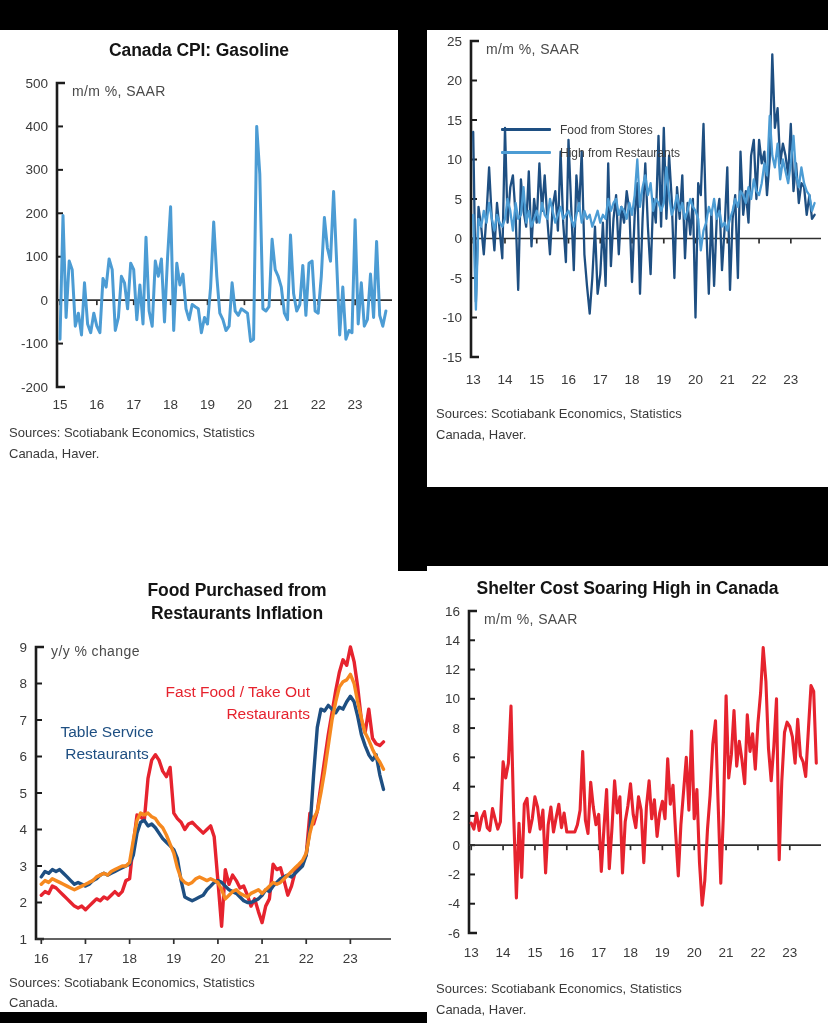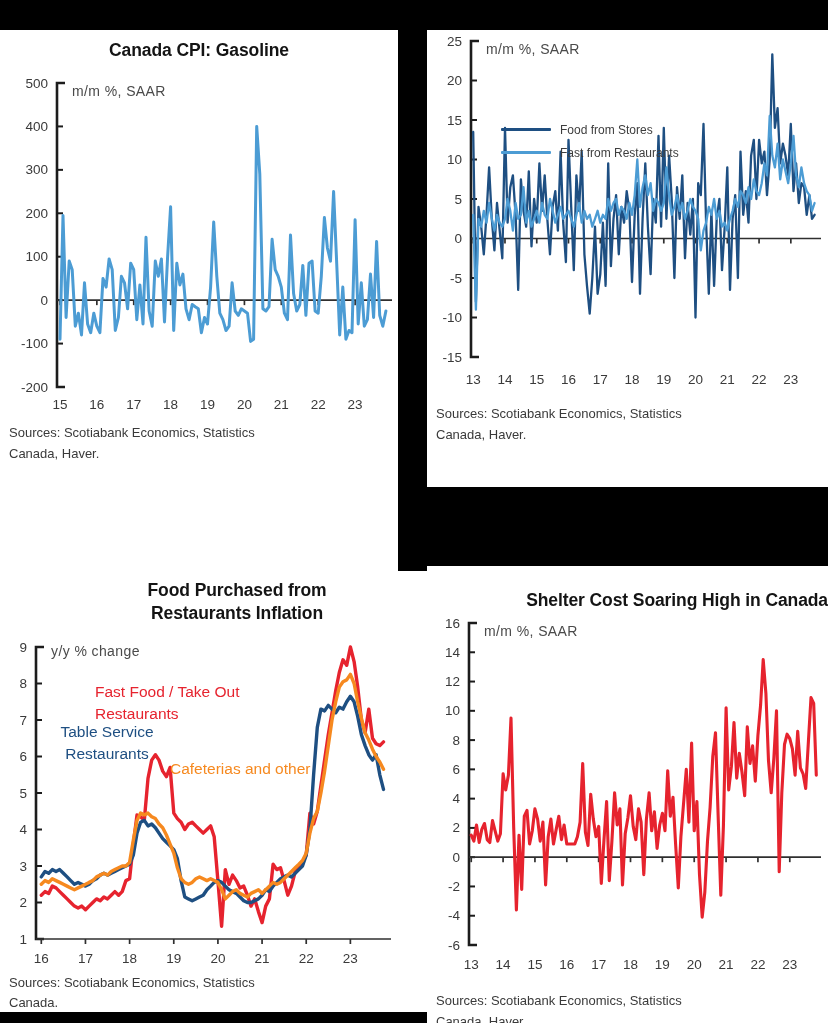--- a/index.html
+++ b/index.html
@@ -6,30 +6,30 @@
   .stage{position:relative;width:828px;height:1023px;background:#000;overflow:hidden;
          font-family:"Liberation Sans",sans-serif;}
   .panel{position:absolute;background:#ffffff;}
   .panel-tl{left:0;   top:30px;  width:398px;height:579px;}
   .panel-tr{left:427px;top:30px; width:401px;height:457px;}
   .panel-bl{left:0;   top:571px; width:474px;height:441px;}
   .panel-br{left:427px;top:566px;width:401px;height:457px;}
   .chart-title{margin:0;padding-top:10px;font-size:17.5px;font-weight:bold;text-align:center;
                color:#141414;letter-spacing:-0.1px;}
   .panel-bl .chart-title{white-space:pre-line;line-height:1.3;padding-top:8px;}
-  .panel-br .chart-title{padding-top:24px;text-align:right;}
+  .panel-br .chart-title{padding-top:12px;}
   svg{display:block;margin-top:4px;}
   .panel-bl svg{margin-top:8px;}
   .sources{font-size:13px;color:#3a3a3a;padding-left:9px;line-height:1.6;
            white-space:pre-line;margin-top:2px;}
   .legend{position:absolute;left:74px;top:88px;}
   .legend-row{display:flex;align-items:center;height:23px;font-size:12px;color:#3d3d3d;}
   .swatch{display:inline-block;width:50px;height:3px;margin-right:9px;border-radius:1px;}
   .ann{position:absolute;font-size:15.5px;line-height:1.42;white-space:pre-line;}
-  .ann-fastfood{left:95px;top:110px;width:215px;text-align:left;}
+  .ann-fastfood{left:95px;top:110px;width:215px;text-align:right;}
   .ann-table{left:32px;top:150px;width:150px;text-align:center;}
   .ann-cafe{left:170px;top:187px;width:226px;}
 </style>
 </head>
 <body>
 
 <div class="stage">
 
   <section class="panel panel-tl">
     <h2 class="chart-title">Canada CPI: Gasoline</h2>
@@ -121,21 +121,21 @@
         <polyline points="46.2,97.9 48.9,267.7 51.5,172.9 54.2,192.7 56.8,220.3 59.5,180.8 62.1,133.4 64.8,184.8 67.4,216.4 70.0,169.0 72.7,196.6 75.3,224.3 78.0,93.9 80.6,188.7 83.3,153.2 85.9,141.3 88.6,180.8 91.2,255.9 93.9,145.3 96.5,176.8 99.2,192.7 101.8,137.3 104.5,212.4 107.1,165.0 109.7,188.7 112.4,129.4 115.0,176.8 117.7,141.3 120.3,184.8 123.0,220.3 125.6,172.9 128.3,157.1 130.9,196.6 133.6,117.6 136.2,188.7 138.9,228.2 141.5,105.8 144.2,172.9 146.8,236.1 149.4,141.3 152.1,176.8 154.7,117.6 157.4,220.3 160.0,251.9 162.7,279.6 165.3,244.0 168.0,192.7 170.6,259.8 173.3,240.1 175.9,188.7 178.6,251.9 181.2,129.4 183.9,232.2 186.5,184.8 189.1,161.1 191.8,220.3 194.4,172.9 197.1,188.7 199.7,157.1 202.4,176.8 205.0,248.0 207.7,180.8 210.3,149.2 213.0,259.8 215.6,184.8 218.3,129.4 220.9,192.7 223.6,240.1 226.2,165.0 228.8,188.7 231.5,101.8 234.1,192.7 236.8,93.9 239.4,184.8 242.1,121.6 244.7,165.0 247.4,244.0 250.0,153.2 252.7,184.8 255.3,141.3 258.0,224.3 260.6,169.0 263.3,200.6 265.9,165.0 268.5,283.5 271.2,149.2 273.8,161.1 276.5,90.0 279.1,188.7 281.8,259.8 284.4,176.8 287.1,251.9 289.7,184.8 292.4,165.0 295.0,236.1 297.7,192.7 300.3,133.4 303.0,255.9 305.6,184.8 308.2,161.1 310.9,244.0 313.5,117.6 316.2,180.8 318.8,157.1 321.5,188.7 324.1,121.6 326.8,105.8 329.4,165.0 332.1,105.8 334.7,129.4 337.4,117.6 340.0,161.1 342.7,125.5 345.3,20.4 347.9,93.9 350.6,74.2 353.2,129.4 355.9,109.7 358.5,121.6 361.2,141.3 363.8,90.0 366.5,157.1 369.1,129.4 371.8,169.0 374.4,149.2 377.1,153.2 379.7,180.8 382.4,161.1 385.0,184.8 387.6,180.8" fill="none" stroke="#1E4F82" stroke-width="2.3" stroke-linejoin="round" stroke-linecap="round"></polyline>
         <polyline points="46.2,180.8 48.9,275.6 51.5,184.8 54.2,192.7 56.8,176.8 59.5,188.7 62.1,169.0 64.8,184.8 67.4,196.6 70.0,180.8 72.7,188.7 75.3,192.7 78.0,184.8 80.6,165.0 83.3,176.8 85.9,196.6 88.6,169.0 91.2,184.8 93.9,180.8 96.5,153.2 99.2,188.7 101.8,176.8 104.5,192.7 107.1,184.8 109.7,176.8 112.4,188.7 115.0,169.0 117.7,180.8 120.3,184.8 123.0,165.0 125.6,176.8 128.3,188.7 130.9,180.8 133.6,172.9 136.2,184.8 138.9,180.8 141.5,176.8 144.2,184.8 146.8,192.7 149.4,180.8 152.1,169.0 154.7,188.7 157.4,176.8 160.0,184.8 162.7,180.8 165.3,192.7 168.0,184.8 170.6,176.8 173.3,188.7 175.9,180.8 178.6,184.8 181.2,165.0 183.9,176.8 186.5,169.0 189.1,165.0 191.8,180.8 194.4,172.9 197.1,176.8 199.7,184.8 202.4,169.0 205.0,180.8 207.7,161.1 210.3,125.5 213.0,172.9 215.6,153.2 218.3,141.3 220.9,161.1 223.6,149.2 226.2,176.8 228.8,165.0 231.5,169.0 234.1,176.8 236.8,169.0 239.4,133.4 242.1,161.1 244.7,180.8 247.4,172.9 250.0,161.1 252.7,176.8 255.3,169.0 258.0,184.8 260.6,176.8 263.3,165.0 265.9,172.9 268.5,176.8 271.2,184.8 273.8,216.4 276.5,196.6 279.1,188.7 281.8,172.9 284.4,180.8 287.1,165.0 289.7,184.8 292.4,176.8 295.0,192.7 297.7,188.7 300.3,196.6 303.0,184.8 305.6,176.8 308.2,165.0 310.9,172.9 313.5,157.1 316.2,161.1 318.8,169.0 321.5,153.2 324.1,165.0 326.8,145.3 329.4,157.1 332.1,161.1 334.7,149.2 337.4,129.4 340.0,141.3 342.7,82.0 345.3,121.6 347.9,133.4 350.6,109.7 353.2,145.3 355.9,125.5 358.5,137.3 361.2,149.2 363.8,129.4 366.5,101.8 369.1,141.3 371.8,153.2 374.4,133.4 377.1,149.2 379.7,157.1 382.4,161.1 385.0,176.8 387.6,169.0" fill="none" stroke="#4C9CD4" stroke-width="2.3" stroke-linejoin="round" stroke-linecap="round"></polyline>
       </svg>
     <div class="legend">
       <div class="legend-row">
         <span class="swatch" style="background: rgb(30, 79, 130);"></span>
         <span>Food from Stores</span>
       </div>
       <div class="legend-row">
         <span class="swatch" style="background: rgb(76, 156, 212);"></span>
-        <span>Fast from Restaurants</span>
+        <span>High from Restaurants</span>
       </div>
     </div>
     <div class="sources">Sources: Scotiabank Economics, Statistics
 Canada, Haver.</div>
   </section>
 
   <section class="panel panel-bl">
     <h2 class="chart-title">Food Purchased from
 Restaurants Inflation</h2>
     <svg width="398" height="338" viewBox="0 0 398 338">
@@ -175,21 +175,20 @@
         <text x="350.3781094527362" y="330" text-anchor="middle" font-size="13.5" fill="#3a3a3a" font-family="&quot;Liberation Sans&quot;, sans-serif" letter-spacing="0">23</text>
         <text x="51" y="23" text-anchor="start" font-size="14" fill="#4a4a4a" font-family="&quot;Liberation Sans&quot;, sans-serif" letter-spacing="0.4">y/y % change</text>
         <polyline points="41.3,262.2 45.0,258.6 48.7,260.4 52.3,253.1 56.0,254.9 59.7,258.6 63.4,262.2 67.1,265.9 70.7,269.5 74.4,273.1 78.1,275.0 81.8,273.1 85.5,276.8 89.1,273.1 92.8,269.5 96.5,265.9 100.2,267.7 103.9,264.0 107.5,265.9 111.2,262.2 114.9,258.6 118.6,262.2 122.2,258.6 125.9,247.6 129.6,245.8 133.3,211.1 137.0,181.9 140.6,183.7 144.3,187.4 148.0,145.4 151.7,127.1 155.4,121.7 159.0,127.1 162.7,138.1 166.4,143.6 170.1,134.4 173.8,180.1 177.4,185.6 181.1,189.2 184.8,196.5 188.5,191.0 192.2,189.2 195.8,192.9 199.5,196.5 203.2,200.1 206.9,196.5 210.6,192.9 214.2,203.8 217.9,247.6 221.6,293.2 225.3,236.6 229.0,251.3 232.6,242.1 236.3,247.6 240.0,254.9 243.7,253.1 247.4,262.2 251.0,273.1 254.7,265.9 258.4,278.6 262.1,289.6 265.7,273.1 269.4,265.9 273.1,231.2 276.8,236.6 280.5,234.8 284.1,247.6 287.8,262.2 291.5,253.1 295.2,238.5 298.9,233.0 302.5,229.4 306.2,222.1 309.9,180.1 313.6,191.0 317.3,178.3 320.9,152.7 324.6,127.1 328.3,101.6 332.0,79.7 335.7,57.8 339.3,39.5 343.0,26.8 346.7,32.3 350.4,14.0 354.1,28.6 357.7,54.1 361.4,87.0 365.1,99.8 368.8,76.1 372.5,105.3 376.1,110.7 379.8,112.6 383.5,108.9" fill="none" stroke="#E6232E" stroke-width="3.4" stroke-linejoin="round" stroke-linecap="round"></polyline>
         <polyline points="41.3,243.9 45.0,238.5 48.7,240.3 52.3,236.6 56.0,238.5 59.7,236.6 63.4,240.3 67.1,243.9 70.7,247.6 74.4,251.3 78.1,249.4 81.8,251.3 85.5,253.1 89.1,251.3 92.8,247.6 96.5,245.8 100.2,242.1 103.9,240.3 107.5,242.1 111.2,240.3 114.9,238.5 118.6,236.6 122.2,234.8 125.9,233.0 129.6,231.2 133.3,222.1 137.0,200.1 140.6,189.2 144.3,187.4 148.0,192.9 151.7,191.0 155.4,194.7 159.0,200.1 162.7,205.6 166.4,209.3 170.1,212.9 173.8,216.6 177.4,225.7 181.1,247.6 184.8,264.0 188.5,265.9 192.2,267.7 195.8,265.9 199.5,264.0 203.2,262.2 206.9,256.7 210.6,253.1 214.2,249.4 217.9,247.6 221.6,249.4 225.3,253.1 229.0,256.7 232.6,258.6 236.3,260.4 240.0,264.0 243.7,267.7 247.4,269.5 251.0,269.5 254.7,267.7 258.4,265.9 262.1,262.2 265.7,256.7 269.4,258.6 273.1,253.1 276.8,249.4 280.5,245.8 284.1,243.9 287.8,242.1 291.5,243.9 295.2,240.3 298.9,236.6 302.5,233.0 306.2,222.1 309.9,196.5 313.6,141.8 317.3,94.3 320.9,76.1 324.6,77.9 328.3,72.4 332.0,76.1 335.7,79.7 339.3,74.2 343.0,76.1 346.7,68.8 350.4,63.3 354.1,68.8 357.7,83.4 361.4,101.6 365.1,112.6 368.8,121.7 372.5,127.1 376.1,121.7 379.8,141.8 383.5,156.4" fill="none" stroke="#1E4F82" stroke-width="3.4" stroke-linejoin="round" stroke-linecap="round"></polyline>
         <polyline points="41.3,251.3 45.0,247.6 48.7,249.4 52.3,245.8 56.0,247.6 59.7,249.4 63.4,251.3 67.1,253.1 70.7,254.9 74.4,256.7 78.1,254.9 81.8,253.1 85.5,251.3 89.1,249.4 92.8,247.6 96.5,243.9 100.2,242.1 103.9,240.3 107.5,242.1 111.2,238.5 114.9,236.6 118.6,234.8 122.2,233.0 125.9,233.0 129.6,229.4 133.3,207.4 137.0,187.4 140.6,180.1 144.3,181.9 148.0,180.1 151.7,183.7 155.4,185.6 159.0,191.0 162.7,194.7 166.4,202.0 170.1,211.1 173.8,220.2 177.4,234.8 181.1,245.8 184.8,249.4 188.5,251.3 192.2,249.4 195.8,245.8 199.5,243.9 203.2,245.8 206.9,247.6 210.6,245.8 214.2,247.6 217.9,249.4 221.6,256.7 225.3,265.9 229.0,262.2 232.6,258.6 236.3,256.7 240.0,260.4 243.7,262.2 247.4,264.0 251.0,260.4 254.7,258.6 258.4,256.7 262.1,260.4 265.7,256.7 269.4,253.1 273.1,249.4 276.8,251.3 280.5,249.4 284.1,245.8 287.8,242.1 291.5,238.5 295.2,234.8 298.9,231.2 302.5,227.5 306.2,220.2 309.9,200.1 313.6,185.6 317.3,178.3 320.9,160.0 324.6,138.1 328.3,112.6 332.0,87.0 335.7,68.8 339.3,54.1 343.0,48.7 346.7,46.9 350.4,41.4 354.1,50.5 357.7,68.8 361.4,85.2 365.1,99.8 368.8,107.1 372.5,116.2 376.1,123.5 379.8,129.0 383.5,136.3" fill="none" stroke="#F6891F" stroke-width="3.4" stroke-linejoin="round" stroke-linecap="round"></polyline>
       </svg>
     <div class="ann ann-fastfood" style="color: rgb(230, 35, 46);">Fast Food / Take Out
 Restaurants</div>
     <div class="ann ann-table" style="color: rgb(30, 79, 130);">Table Service
 Restaurants</div>
-    <div class="ann ann-cafe" style="color: rgb(246, 137, 31);">Cafeterias and other</div>
     <div class="sources">Sources: Scotiabank Economics, Statistics
 Canada.</div>
   </section>
 
   <section class="panel panel-br">
     <h2 class="chart-title">Shelter Cost Soaring High in Canada</h2>
     <svg width="401" height="374" viewBox="0 0 401 374">
         <path d="M 50 8 H 42 V 330 H 50" fill="none" stroke="#1c1c1c" stroke-width="2.6"></path>
         <text x="33" y="12.5" text-anchor="end" font-size="13.5" fill="#3a3a3a" font-family="&quot;Liberation Sans&quot;, sans-serif" letter-spacing="0">16</text>
         <line x1="42" x2="48" y1="37.27272727272727" y2="37.27272727272727" stroke="#1c1c1c" stroke-width="2"></line>

